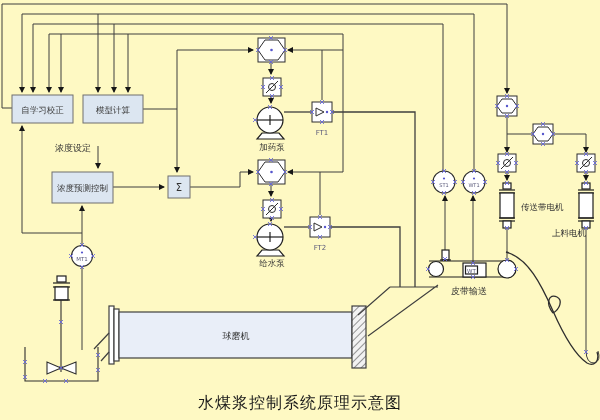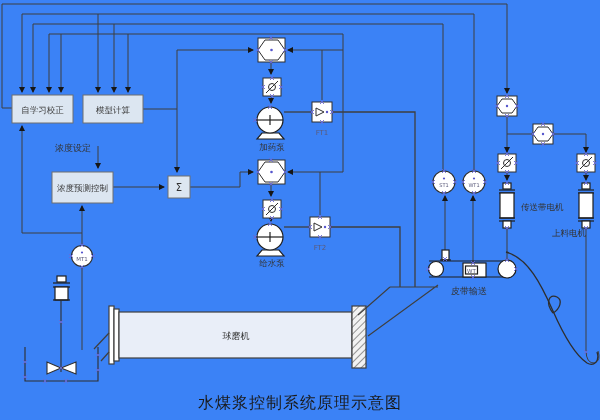--- a/index.html
+++ b/index.html
@@ -1,16 +1,16 @@
 <!DOCTYPE html>
 <html><head>
 <meta charset="utf-8">
 <style>
   html,body{margin:0;padding:0;background:#ffffff;}
-  .stage{position:relative;width:600px;height:420px;background:#3b82f6;overflow:hidden;
+  .stage{position:relative;width:600px;height:420px;background:#fef9c3;overflow:hidden;
          font-family:"DejaVu Sans",sans-serif;}
   svg{display:block;}
   svg text{font-family:"DejaVu Sans",sans-serif;fill:#333;}
   .boxtext{fill:#3a3a3a;}
   .title{font-family:"DejaVu Serif",serif;fill:#1a1a1a;letter-spacing:1px;}
   .tiny{fill:#5a5a7a;}
 </style>
 </head>
 <body>
 

